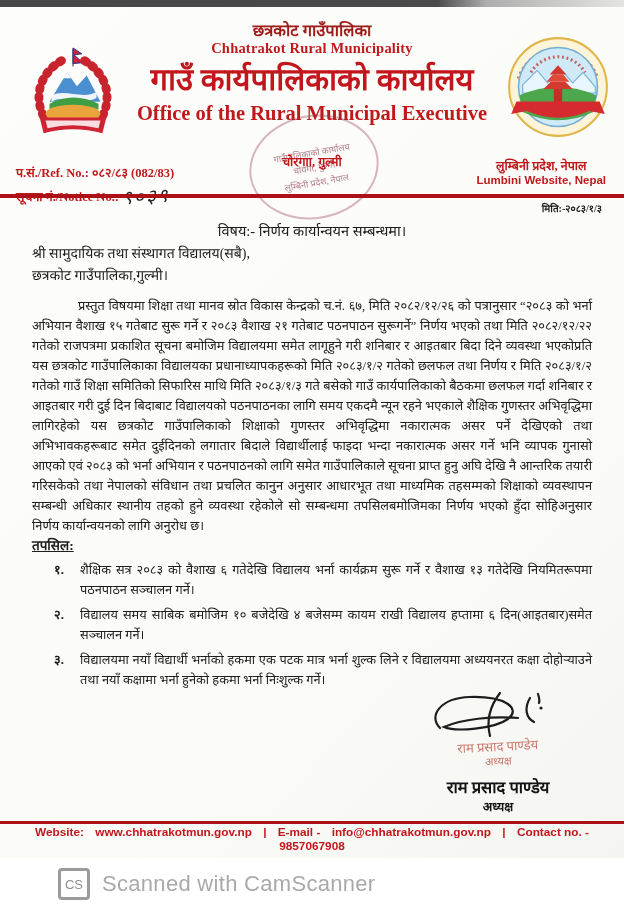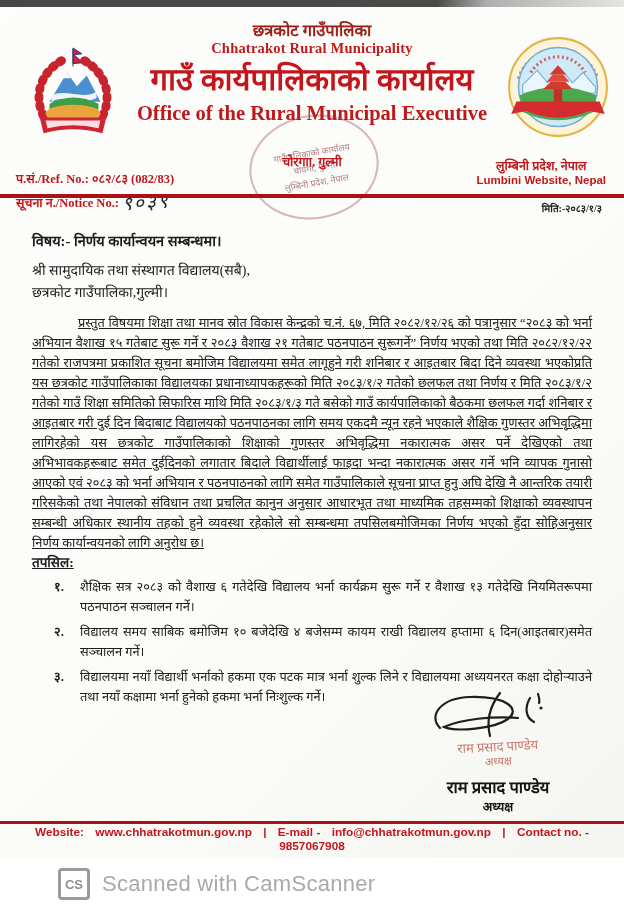--- a/index.html
+++ b/index.html
@@ -24,33 +24,33 @@
   .emblem{position:absolute;}
   .emblem.left{left:24px;top:38px;}
   .emblem.right{right:14px;top:26px;}
   .round-stamp{
     position:absolute;left:50%;top:108px;width:126px;height:100px;margin-left:-63px;
     border:2px solid rgba(150,55,80,.45);border-radius:50%;
     transform:rotate(-10deg);display:flex;flex-direction:column;align-items:center;
     justify-content:center;gap:2px;opacity:.8;pointer-events:none;
   }
   .round-stamp span{font-size:9px;color:rgba(138,50,70,.8);white-space:nowrap;}
-  .meta-left{position:absolute;left:16px;top:162px;font-size:12.5px;color:#c0191c;font-weight:bold;line-height:21px;}
+  .meta-left{position:absolute;left:16px;top:156px;font-size:12.5px;color:#c0191c;font-weight:bold;line-height:21px;}
   .meta-left .hand{display:inline-block;font-size:19px;font-weight:normal;color:#222530;
     font-style:italic;transform:rotate(-3deg) translateY(2px);font-family:"DejaVu Serif",serif;letter-spacing:2px;}
   .meta-right{position:absolute;right:18px;top:150px;text-align:center;color:#c0191c;font-weight:bold;}
   .meta-right .np{font-size:12.5px;}
   .meta-right .en{font-size:11.5px;font-family:"Liberation Sans",sans-serif;}
   .main-rule{position:absolute;top:194px;left:0;right:0;height:4px;background:#ad1016;}
   .date-line{position:absolute;top:201px;right:22px;font-size:10px;font-weight:bold;color:#1d1d1d;}
   
   .content{position:absolute;top:218px;left:0;right:0;bottom:92px;padding:0 32px;overflow:hidden;}
-  .subject{text-align:left;font-size:14.5px;font-weight:bold;margin-top:12px;}
-  .addressee{margin-top:10px;font-size:14px;line-height:22px;}
-  .body-par{margin:9px 0 0 0;font-size:12.8px;line-height:20px;text-align:justify;text-indent:46px;text-decoration:underline;}
+  .subject{text-align:center;font-size:14.5px;font-weight:normal;margin-top:2px;}
+  .addressee{margin-top:3px;font-size:14px;line-height:22px;}
+  .body-par{margin:9px 0 0 0;font-size:12.8px;line-height:20px;text-align:justify;text-indent:46px;}
   .annex-head{font-size:13.5px;font-weight:bold;text-decoration:underline;}
   .annex{margin-top:6px;}
   .annex-item{display:flex;margin-bottom:5px;font-size:12.8px;line-height:20px;}
   .annex-item .num{width:26px;flex:none;margin-left:22px;font-weight:bold;}
   .annex-item .txt{flex:1;text-align:justify;}
   
   .sig-block{position:absolute;right:26px;bottom:95px;width:200px;text-align:center;}
   .sig-scribble{display:block;margin:0 30px 0 auto;}
   .sig-stamp{transform:rotate(-3deg);line-height:15px;margin-top:-8px;}
   .sig-stamp .n{font-size:13px;color:rgba(190,85,70,.8);}
@@ -60,21 +60,21 @@
   
   .footer-rule{position:absolute;bottom:86px;left:0;right:0;height:3px;background:#ad1016;}
   .footer-line{position:absolute;bottom:57px;left:0;right:0;text-align:center;
     font-family:"Liberation Sans",sans-serif;font-size:11.8px;font-weight:bold;color:#c3161c;}
   .footer-line span{margin:0 4px;}
   .cam-bar{position:absolute;bottom:0;left:0;right:0;height:52px;background:#ffffff;
     display:flex;align-items:center;padding-left:58px;gap:12px;
     font-family:"Liberation Sans",sans-serif;}
   .cs-icon{width:26px;height:26px;border:3px solid #9b9b9b;border-radius:4px;
     display:flex;align-items:center;justify-content:center;
-    font-size:13px;font-weight:bold;color:#8f8f8f;background:#fff;}
+    font-size:13px;font-weight:normal;color:#8f8f8f;background:#fff;}
   .cam-text{font-size:22px;color:#a9a9a9;letter-spacing:.3px;}
 </style>
 </head>
 <body>
 
 <div class="page">
 
   <div class="scan-top-strip"></div>
 
   <div class="letterhead">

